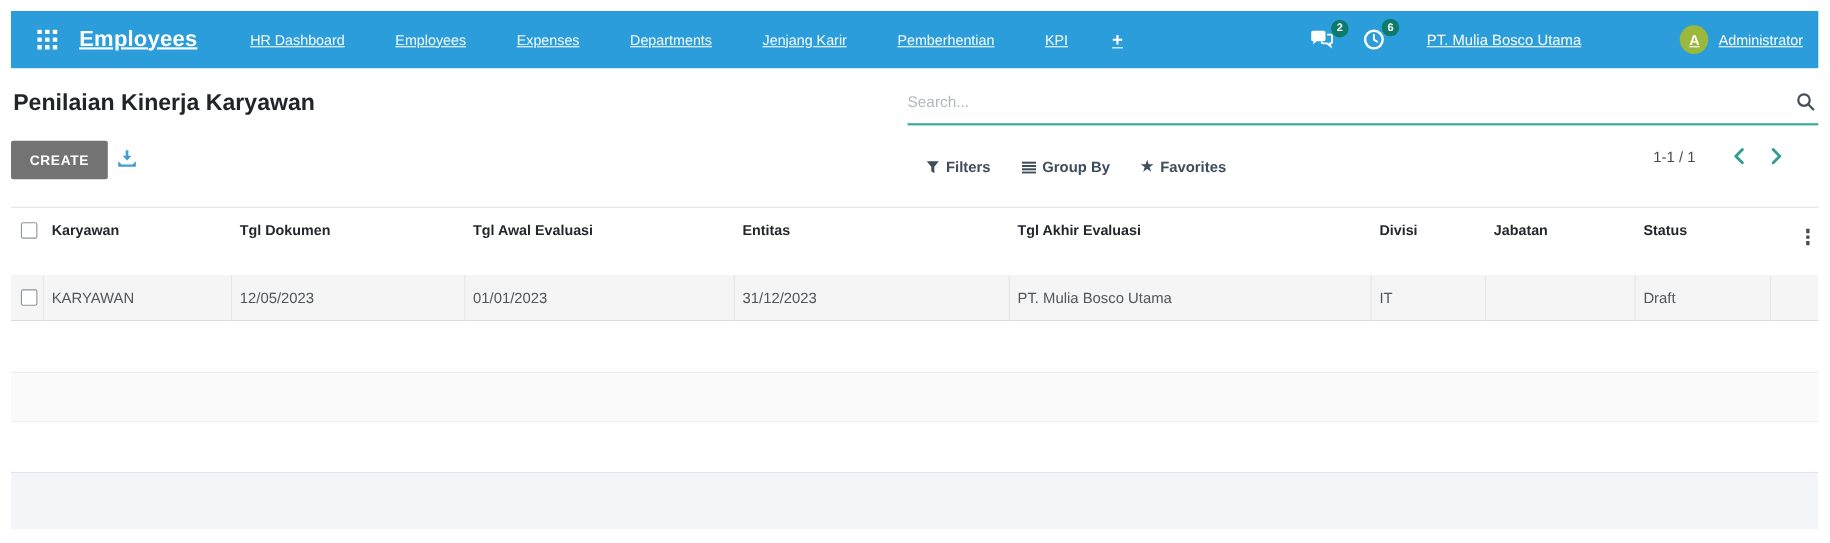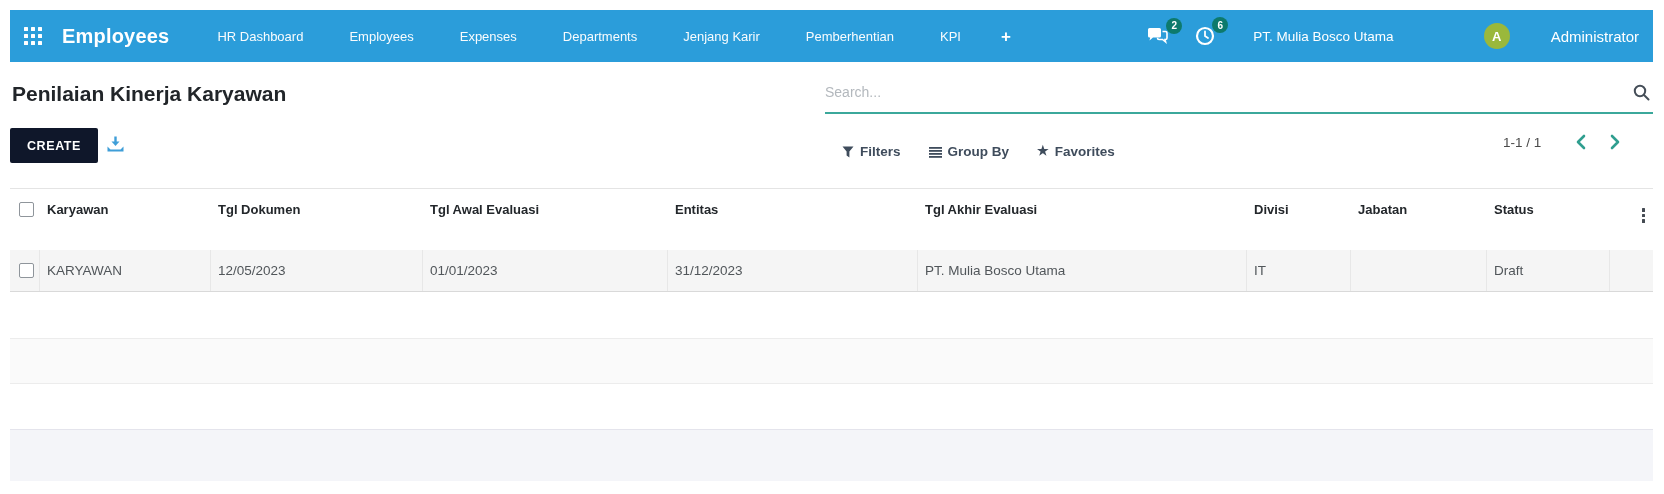--- a/index.html
+++ b/index.html
@@ -2,52 +2,52 @@
 <html><head>
 <meta charset="utf-8">
 <style>
   * { margin:0; padding:0; box-sizing:border-box; }
   html,body { background:#fff; }
   body { font-family:"Liberation Sans", sans-serif; }
   .app { position:relative; width:1664px; height:494px; background:#ffffff; overflow:hidden; }
 
   
   .navbar { position:absolute; left:10px; top:10px; width:1643px; height:52px;
-    background:#2b9dda; display:flex; align-items:center; color:#fff; padding-left:14px; }
+    background:#2b9dda; display:flex; align-items:center; color:#fff; padding-left:24px;text-decoration:underline; }
   .grid-icon { width:18px; height:18px; display:grid; grid-template-columns:repeat(3,4px);
     grid-template-rows:repeat(3,4px); gap:3px; cursor:pointer; }
   .grid-icon span { background:#fff; border-radius:0.5px; }
   .app-name { font-size:20px; font-weight:bold; margin-left:20px; letter-spacing:0.2px; }
   .nav-menu { display:flex; align-items:flex-start; gap:46px; margin-left:48px; font-size:13px; }
   .nav-item { cursor:pointer; white-space:nowrap; opacity:0.97; }
   .nav-plus { font-size:17px; font-weight:bold; margin-left:40px; cursor:pointer; line-height:1; }
   .nav-right { margin-left:auto; display:flex; align-items:center; padding-right:14px; }
   .icon-btn { position:relative; cursor:pointer; display:flex; align-items:center; }
   .icon-btn + .icon-btn { margin-left:26px; }
   .badge { position:absolute; top:-9px; right:-13px; min-width:16px; height:16px; border-radius:8px;
     background:#0d7a6c; color:#fff; font-size:10px; font-weight:bold; display:flex;
     align-items:center; justify-content:center; padding:0 3px; }
   .nav-company { margin-left:38px; font-size:13.5px; cursor:pointer; white-space:nowrap; }
   .nav-user { margin-left:90px; display:flex; align-items:center; gap:9px; cursor:pointer; }
   .avatar { width:26px; height:26px; border-radius:50%; background:#9ab83b; color:#fff;
     font-size:13px; font-weight:bold; display:flex; align-items:center; justify-content:center; }
-  .user-name { font-size:15px;margin-left:32px; }
+  .user-name { font-size:13px; }
 
   
   .page-title { position:absolute; left:12px; top:82px; font-size:21px; color:#212529; }
   .search-box { position:absolute; left:825px; top:80px; width:828px; height:34px;
     border-bottom:2px solid #3ba89b; }
   .search-input { width:calc(100% - 34px); border:none; outline:none; font-size:14px;
     color:#333; background:transparent; padding:4px 0 6px 0;
     font-family:"Liberation Sans", sans-serif; }
   .search-input::placeholder { color:#b3b8bd; }
   .search-icon { position:absolute; right:2px; top:3px; cursor:pointer; }
 
   .btn-create { position:absolute; left:10px; top:128px; width:88px; height:35px;
-    background:#0f172a; color:#fff; border:none; font-size:12.5px; font-weight:bold;
+    background:#737373; color:#fff; border:none; font-size:12.5px; font-weight:bold;
     letter-spacing:0.6px; border-radius:2px; cursor:pointer;
     font-family:"Liberation Sans", sans-serif; }
   .download-btn { position:absolute; left:106px; top:135px; cursor:pointer; }
 
   .filter-bar { position:absolute; left:842px; top:134px; display:flex; align-items:center;
     gap:28px; font-size:13.5px; font-weight:bold; color:#3f4c5c;margin-top:10px; }
   .filter-item { display:flex; align-items:center; gap:6px; cursor:pointer; white-space:nowrap; }
   .star-glyph { font-size:13px; line-height:1; position:relative; top:-1px; }
 
   .pager { position:absolute; left:1503px; top:134px; display:flex; align-items:flex-end; }

